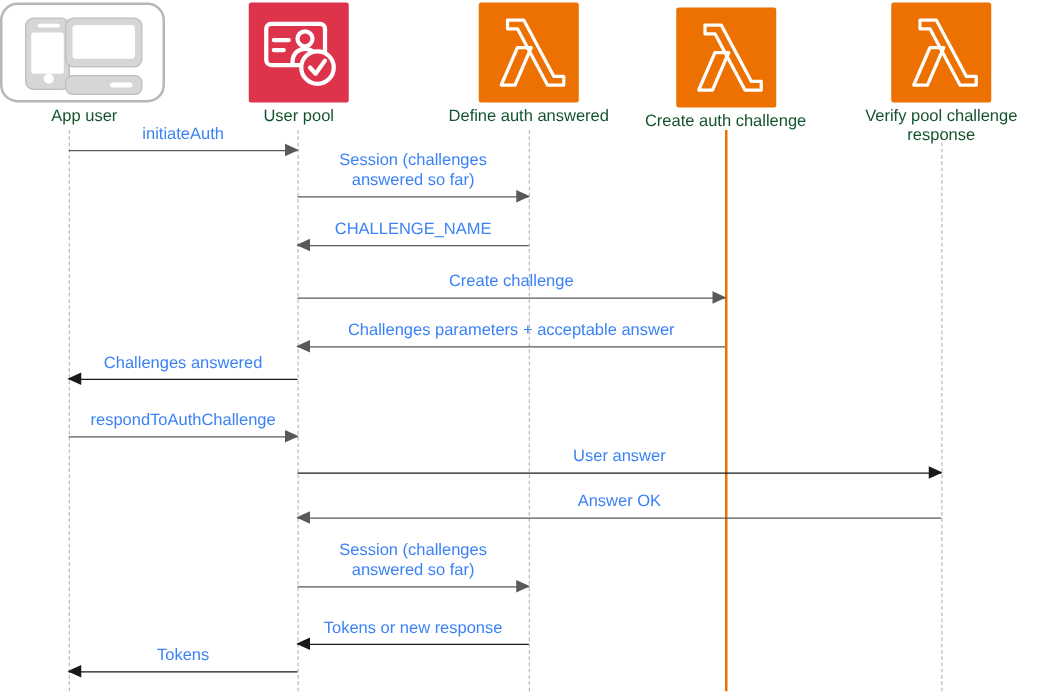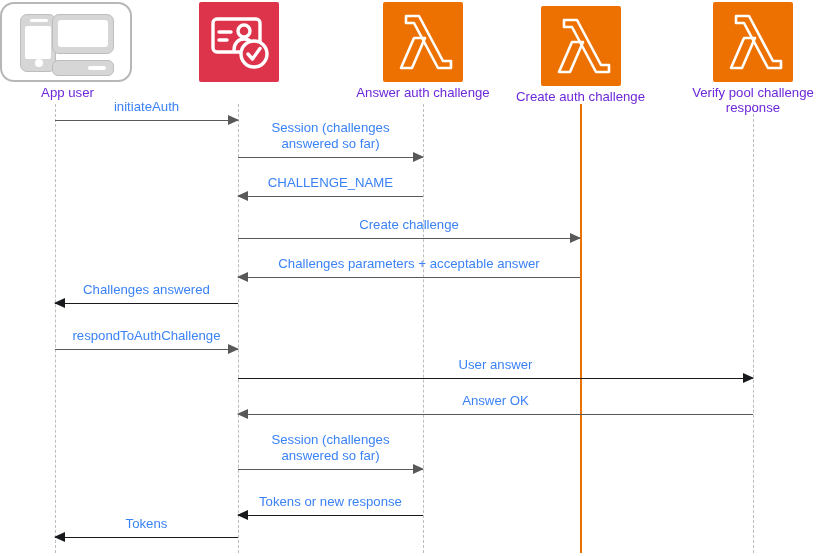--- a/index.html
+++ b/index.html
@@ -8,21 +8,21 @@
     font-family:"Liberation Sans","DejaVu Sans",sans-serif;
     color:#16191f;
     overflow:hidden;
   }
   #stage{position:relative;width:837px;height:556px;}
 
   
   .participant{position:absolute;text-align:center;}
   .participant .icon-box{position:relative;margin:0 auto;}
   .participant .plabel{
-    font-size:13.2px;line-height:15px;color:#6d28d9;white-space:pre-line;
+    font-size:13.2px;line-height:15px;color:#14532d;white-space:pre-line;
     margin-top:3px;
   }
 
   
   .appuser-box{
     width:132px;height:80px;border:2px solid #b7b7b7;border-radius:14px;
     background:#ffffff;box-sizing:border-box;position:relative;
   }
   .phone{
     position:absolute;left:18px;top:10px;width:36px;height:58px;
@@ -116,32 +116,33 @@
           <rect x="14" y="17" width="47" height="33" rx="4"></rect>
           <line x1="20" y1="30" x2="32" y2="30"></line>
           <line x1="20" y1="38" x2="28" y2="38"></line>
           <circle cx="45" cy="29" r="6"></circle>
           <path d="M35 48 C35 40.5 40 37 45 37 C50 37 55 40.5 55 48"></path>
           <circle cx="55" cy="52" r="13" fill="#dd344c"></circle>
           <polyline points="49,52 53.5,57 61,46.5"></polyline>
         </g>
       </svg>
     </div>
+    <div class="plabel">User pool</div>
   </div>
 
   <div class="participant" style="left:343px;top:2px;width:160px;">
     <div class="icon-box tile" style="background:#ed7100;">
       <svg width="80" height="80" viewBox="0 0 80 80" aria-hidden="true">
         <g fill="none" stroke="#ffffff" stroke-width="2.6" stroke-linejoin="round">
           <path d="M23 14 h13 l24 45 h8 v7 h-13 l-24 -45 h-8 z"></path>
           <path d="M31 36 h11 l-13 30 h-11 z"></path>
         </g>
       </svg>
     </div>
-    <div class="plabel">Answer auth challenge</div>
+    <div class="plabel">Define auth answered</div>
   </div>
 
   <div class="participant" style="left:508px;top:6px;width:145px;">
     <div class="icon-box tile" style="background:#ed7100;">
       <svg width="80" height="80" viewBox="0 0 80 80" aria-hidden="true">
         <g fill="none" stroke="#ffffff" stroke-width="2.6" stroke-linejoin="round">
           <path d="M23 14 h13 l24 45 h8 v7 h-13 l-24 -45 h-8 z"></path>
           <path d="M31 36 h11 l-13 30 h-11 z"></path>
         </g>
       </svg>

